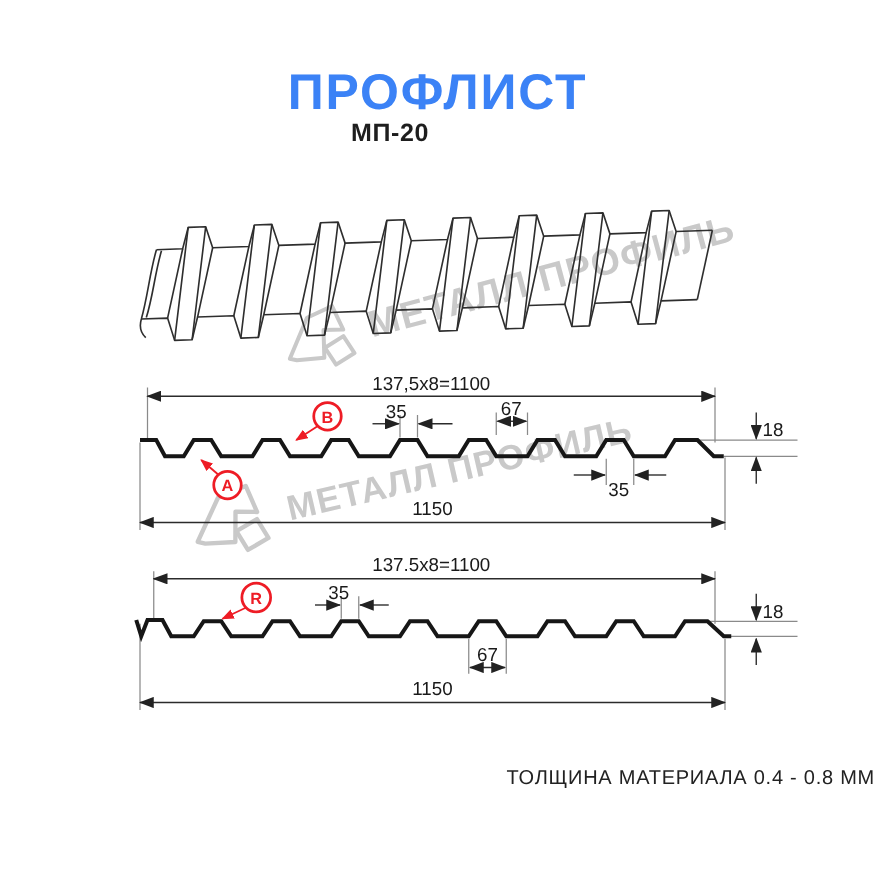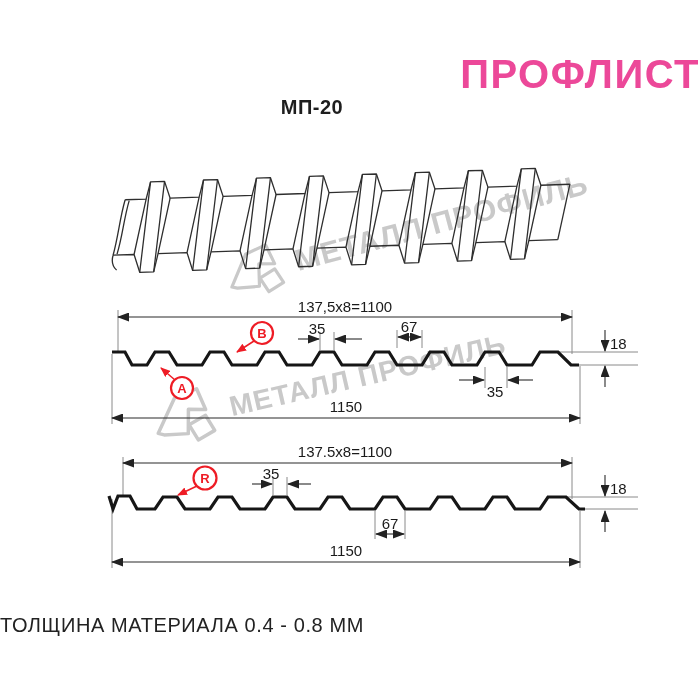--- a/index.html
+++ b/index.html
@@ -1,30 +1,30 @@
 <!DOCTYPE html>
 <html><head>
 <meta charset="utf-8">
 <style>
   html,body{margin:0;padding:0;}
   body{
     width:700px;height:700px;position:relative;background:#ffffff;
     font-family:"Liberation Sans", sans-serif;overflow:hidden;
   }
   .title{
-    position:absolute;top:52px;left:0;width:700px;text-align:right;
-    font-size:40px;font-weight:800;letter-spacing:1.5px;color:#ec4899;
+    position:absolute;top:52px;left:0;width:700px;text-align:center;
+    font-size:40px;font-weight:800;letter-spacing:1.5px;color:#3b82f6;
   }
   .subtitle{
     position:absolute;top:96px;left:0;width:624px;text-align:center;
     font-size:20px;font-weight:600;letter-spacing:0.5px;color:#1e1e1e;
   }
   .footer-note{
-    position:absolute;top:614px;left:0;width:700px;text-align:left;
-    font-size:20px;font-weight:500;letter-spacing:0.6px;color:#222222;
+    position:absolute;top:614px;left:0;width:700px;text-align:right;
+    font-size:16px;font-weight:500;letter-spacing:0.6px;color:#222222;
   }
   .wm{
     position:absolute;display:flex;align-items:center;gap:8px;
     transform-origin:0 50%;z-index:1;pointer-events:none;
   }
   .wm-text{
     color:#c9c9c9;font-weight:700;white-space:nowrap;letter-spacing:1px;
   }
   #wm1{left:226px;top:252px;transform:rotate(-15deg);}
   #wm1 .wm-text{font-size:30px;}

